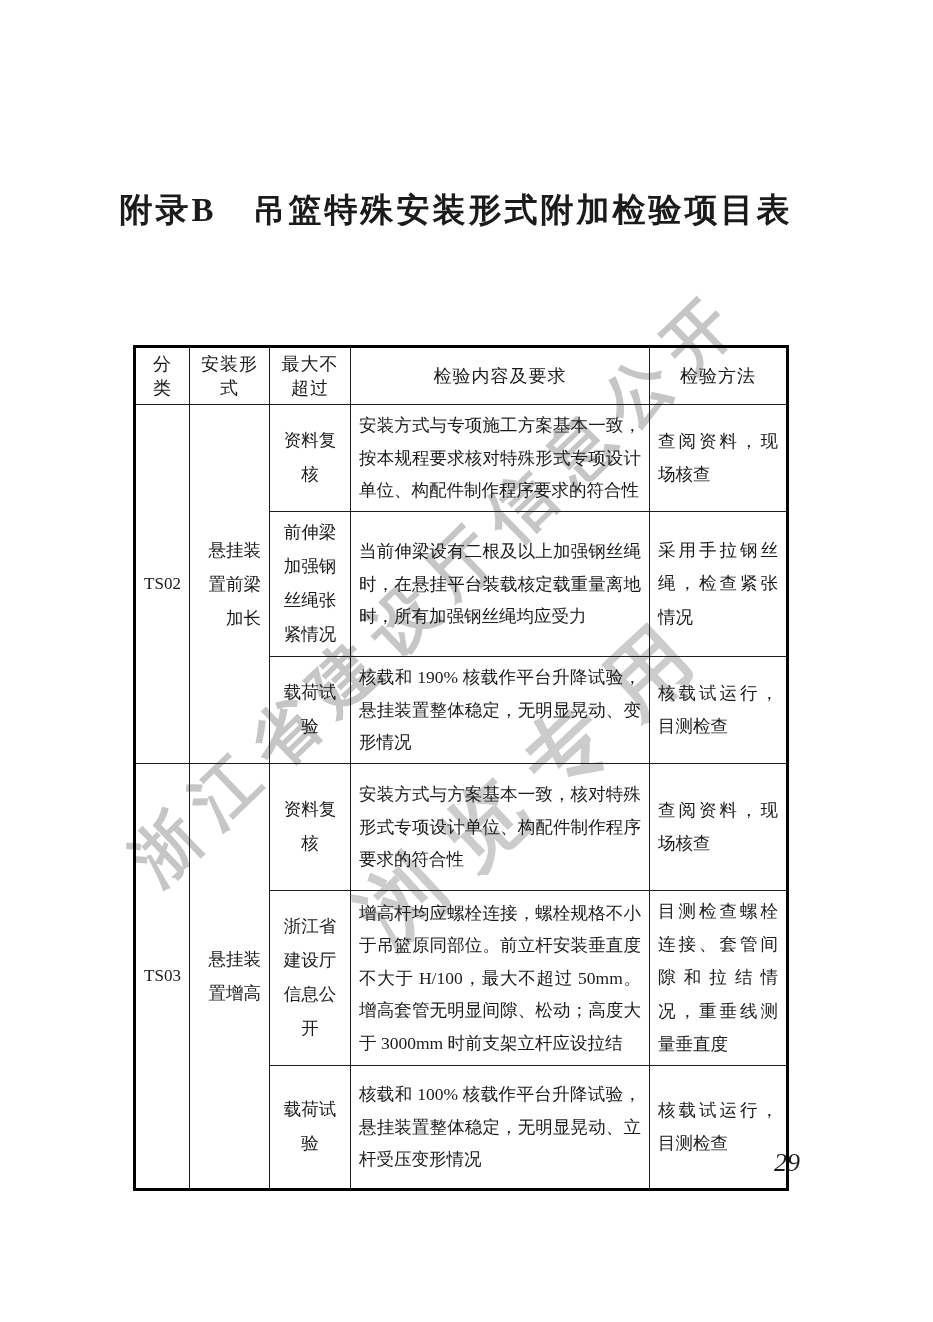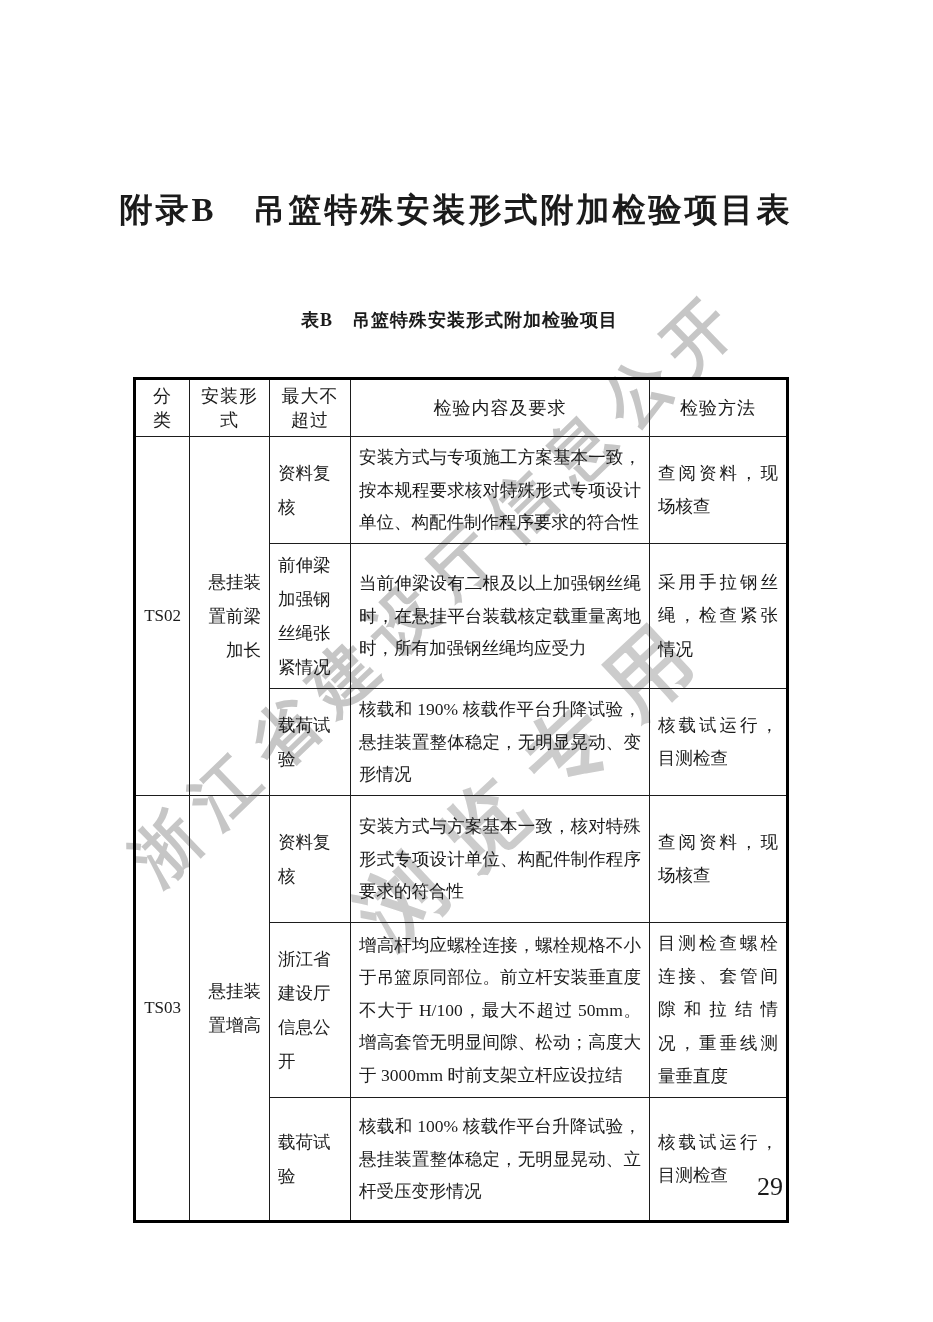--- a/index.html
+++ b/index.html
@@ -47,71 +47,69 @@
   .table-caption {
     position:absolute; z-index:1;
     top:308px; left:133px; width:653px;
     text-align:center;
     font-size:18px; font-weight:700;
     letter-spacing:1px;
   }
   .page-number {
     position:absolute; z-index:1;
     top:1148px; left:740px; width:60px;
-    font-size:26px; 
-    text-align:center;
-    margin-top:24px;
+    font-size:26px; font-style:italic;
+    text-align:right;
   }
   
   table.spec {
     position:absolute; z-index:1;
     left:133px; top:345px;
     width:653px;
     border-collapse:collapse;
     table-layout:fixed;
     background:transparent;
     font-size:17.5px;
   }
-  table.spec { border:3px solid #000;margin-top:32px; }
+  table.spec { border:3px solid #000; }
   table.spec th, table.spec td {
     border:1.4px solid #1d1d1d;
     padding:4px 8px;
     vertical-align:middle;
     font-weight:400;
     background:transparent;
   }
   table.spec th {
     height:48px;
     text-align:center;
     font-size:18px;
     letter-spacing:1px;
   }
-  td.c-cat   { text-align:right; font-size:17px; }
+  td.c-cat   { text-align:center; font-size:17px; }
   td.c-form  { text-align:right; padding:4px 11px; line-height:1.95; }
-  td.c-item  { padding:4px 5px; line-height:1.95; }
+  td.c-item  { text-align:center; padding:4px 5px; line-height:1.95;font-family:Liberation Mono, monospace; }
   td.c-text  { text-align:justify; text-justify:inter-ideograph; padding:6px 9px 6px 12px; line-height:1.86; }
   td.c-meth  { text-align:justify; text-justify:inter-ideograph; padding:6px 9px 6px 11px; line-height:1.9; }
   tr.h-r1 td { height:97px; }
   tr.h-r2 td { height:106px; }
   tr.h-r3 td { height:88px; }
   tr.h-r4 td { height:118px; }
   tr.h-r5 td { height:159px; }
   tr.h-r6 td { height:114px; }
 </style>
 </head>
 <body>
 
 <div class="page">
 
   <div class="watermark wm1">浙江省建设厅信息公开</div>
   <div class="watermark wm2">浏览专用</div>
 
   <div class="doc-title">附录B　吊篮特殊安装形式附加检验项目表</div>
 
-  <div class="table-caption">表B　吊篮特殊安装形式附加检验项目</div>
 
   <table class="spec">
     <colgroup>
       <col style="width:55px">
       <col style="width:80px">
       <col style="width:81px">
       <col style="width:299px">
       <col style="width:138px">
     </colgroup>
     <thead>

